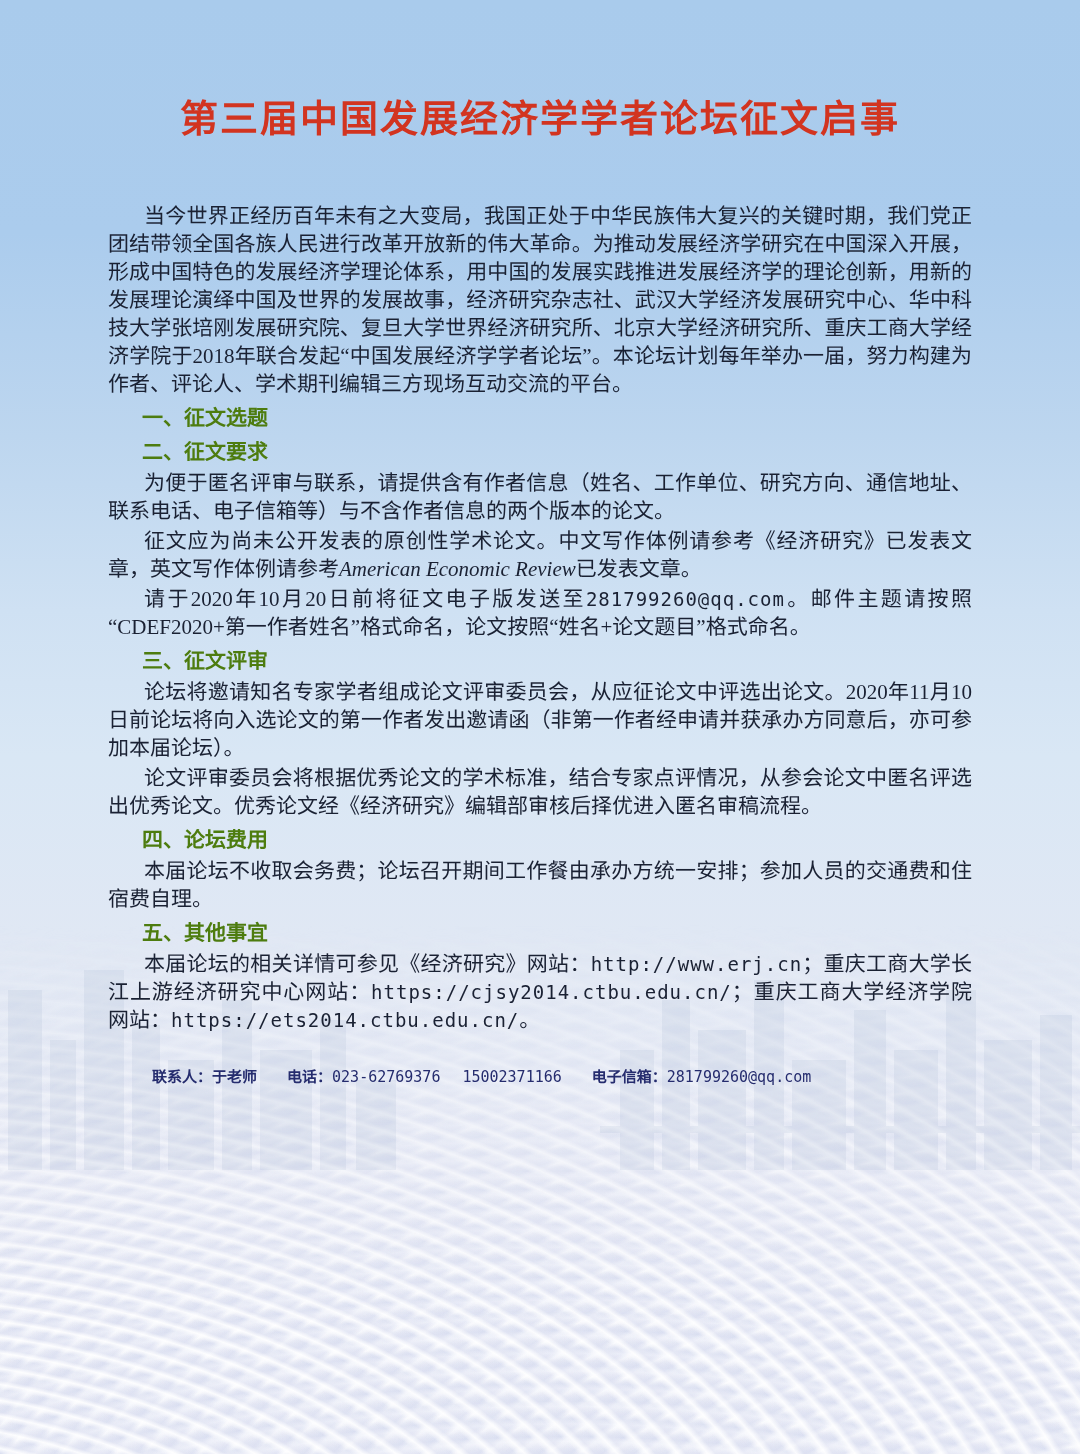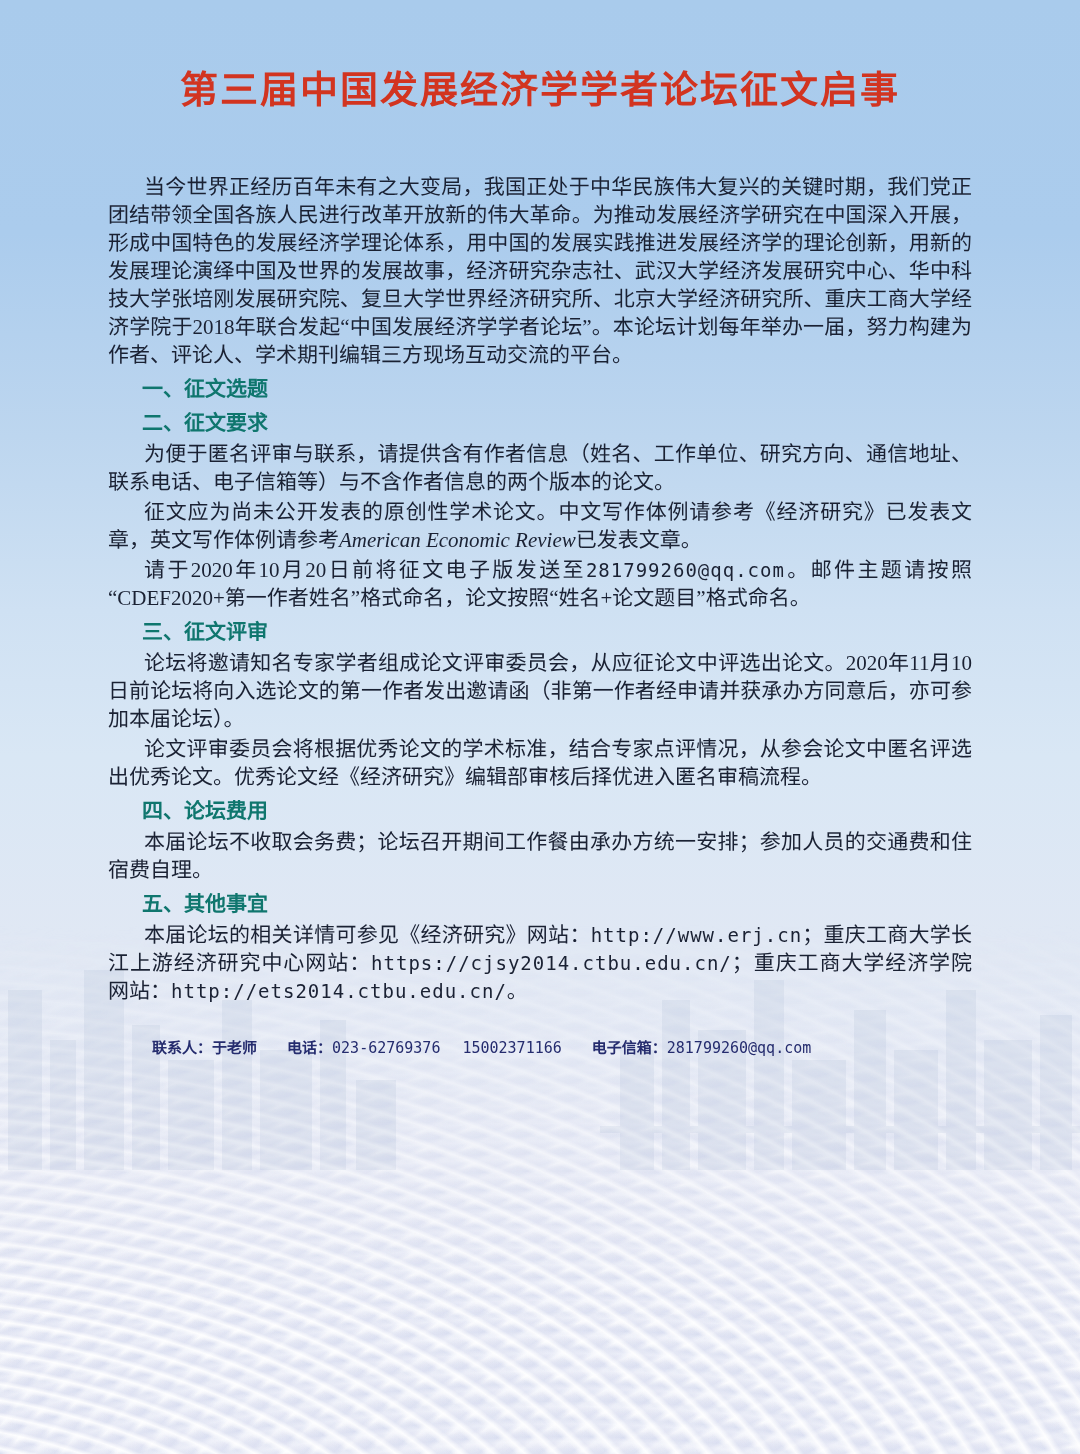--- a/index.html
+++ b/index.html
@@ -46,21 +46,21 @@
     left: 0; top: 930px;
     width: 1080px; height: 270px;
     z-index: 1;
     opacity: 0.10;
   }
 
   .content {
     position: absolute;
     inset: 0;
     z-index: 3;
-    padding: 67px 108px 0 108px;
+    padding: 96px 108px 0 108px;
     box-sizing: border-box;
     color: #1a2133;
   }
 
   .doc-title {
     margin: 0 0 60px 0;
     text-align: center;
     font-size: 38px;
     line-height: 46px;
     font-weight: bold;
@@ -77,21 +77,21 @@
     text-indent: 36px;
     color: #1a2133;
   }
 
   .heading {
     margin: 6px 0 3px 0;
     font-size: 21px;
     line-height: 28px;
     font-weight: bold;
     text-indent: 34px;
-    color: #0f766e;
+    color: #4d7c0f;
     font-family: "Liberation Sans", "DejaVu Sans", sans-serif;
   }
 
   .latin-italic { font-style: italic; }
 
   .mono {
     font-family: "DejaVu Sans Mono", "Liberation Mono", monospace;
     font-size: 19px;
     letter-spacing: 1px;
   }
@@ -165,19 +165,19 @@
   <p class="para"><span>请于2020年10月20日前将征文电子版发送至</span><span class="mono">281799260@qq.com</span><span>。邮件主题请按照“CDEF2020+第一作者姓名”格式命名，论文按照“姓名+论文题目”格式命名。</span></p>
 
   <div class="heading">三、征文评审</div>
   <p class="para">论坛将邀请知名专家学者组成论文评审委员会，从应征论文中评选出论文。2020年11月10日前论坛将向入选论文的第一作者发出邀请函（非第一作者经申请并获承办方同意后，亦可参加本届论坛）。</p>
   <p class="para">论文评审委员会将根据优秀论文的学术标准，结合专家点评情况，从参会论文中匿名评选出优秀论文。优秀论文经《经济研究》编辑部审核后择优进入匿名审稿流程。</p>
 
   <div class="heading">四、论坛费用</div>
   <p class="para">本届论坛不收取会务费；论坛召开期间工作餐由承办方统一安排；参加人员的交通费和住宿费自理。</p>
 
   <div class="heading">五、其他事宜</div>
-  <p class="para"><span>本届论坛的相关详情可参见《经济研究》网站：</span><span class="mono">http://www.erj.cn</span><span>；重庆工商大学长江上游经济研究中心网站：</span><span class="mono">https://cjsy2014.ctbu.edu.cn/</span><span>；重庆工商大学经济学院网站：</span><span class="mono">http://ets2014.ctbu.edu.cn/</span><span>。</span></p>
+  <p class="para"><span>本届论坛的相关详情可参见《经济研究》网站：</span><span class="mono">http://www.erj.cn</span><span>；重庆工商大学长江上游经济研究中心网站：</span><span class="mono">https://cjsy2014.ctbu.edu.cn/</span><span>；重庆工商大学经济学院网站：</span><span class="mono">https://ets2014.ctbu.edu.cn/</span><span>。</span></p>
 
   <div class="contact-row">
     <span class="lbl">联系人：</span><span class="val-strong">于老师</span><span class="gap-lg"></span><span class="lbl">电话：</span><span class="val-mono">023-62769376</span><span class="gap-md"></span><span class="val-mono">15002371166</span><span class="gap-lg"></span><span class="lbl">电子信箱：</span><span class="val-mono">281799260@qq.com</span>
   </div>
 
 </div>
 
 </body></html>

